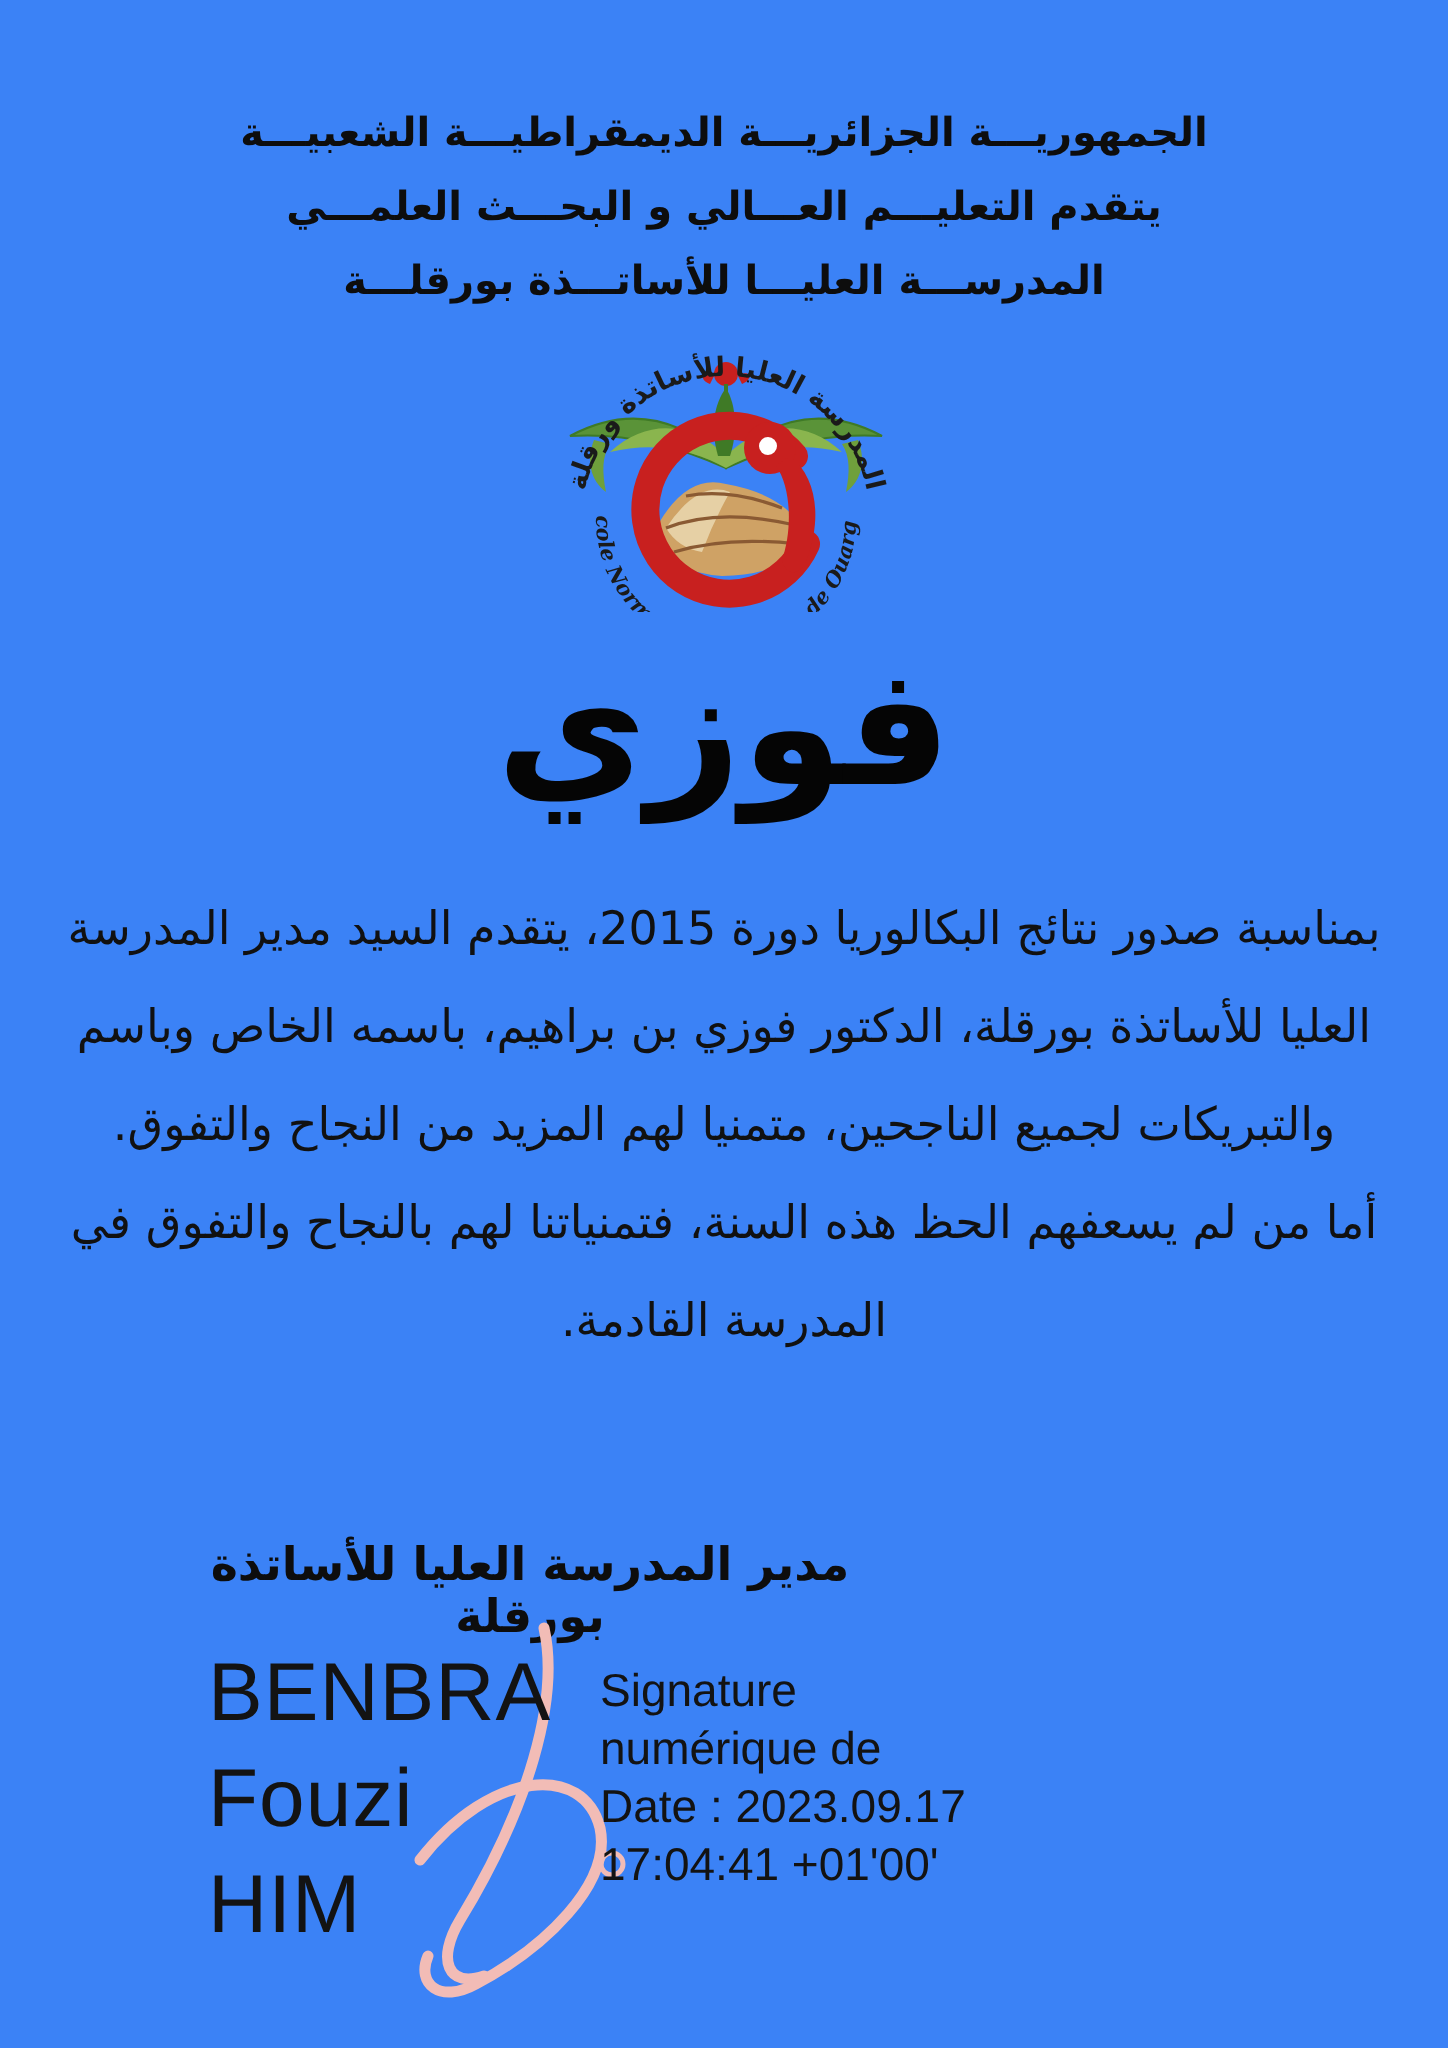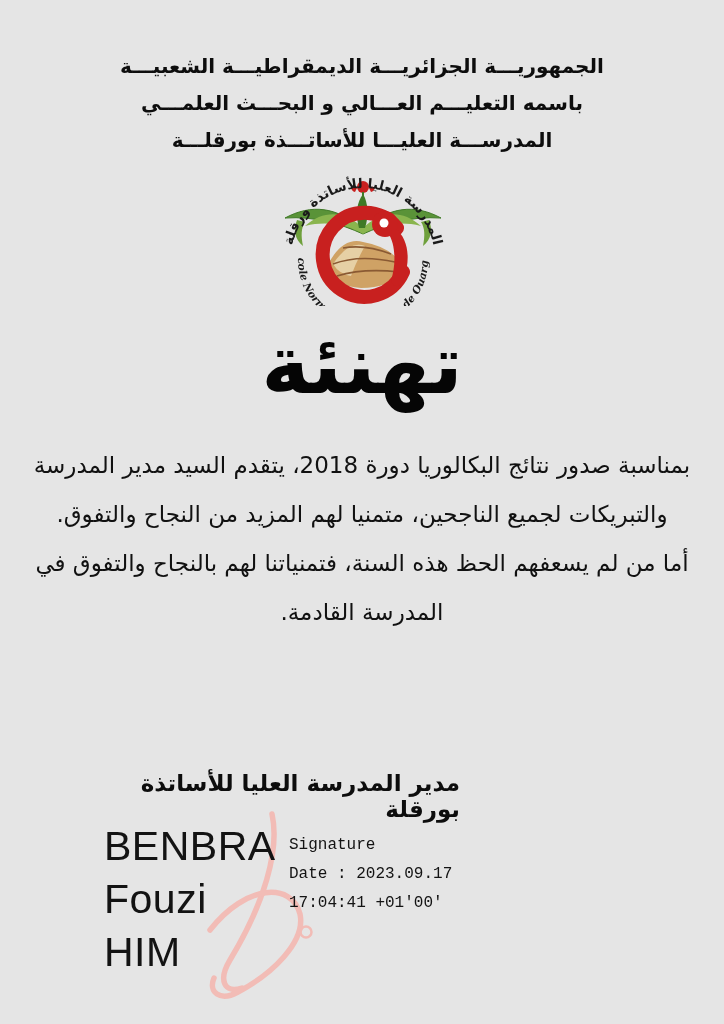--- a/index.html
+++ b/index.html
@@ -1,21 +1,21 @@
 <!DOCTYPE html>
 <html lang="ar"><head>
 <meta charset="utf-8">
 <style>
   * { margin: 0; padding: 0; box-sizing: border-box; }
   body { background: #888; font-family: "DejaVu Sans", sans-serif; }
   .page {
     position: relative;
     width: 724px; height: 1024px;
     margin: 0 auto;
-    background: #e5e5e5;
+    background: #3b82f6;
     overflow: hidden;
     color: #000;
   }
   
   .header {
     position: absolute; top: 48px; left: 0; right: 0;
     text-align: center; direction: rtl;
     font-weight: bold; font-size: 20px; line-height: 37px;
     color: #0d0d0d;
     font-family: "DejaVu Sans", sans-serif;
@@ -39,49 +39,49 @@
     direction: rtl; text-align: center;
     font-size: 23px; color: #111;
     font-family: "DejaVu Sans", sans-serif;
   }
   .body-text .line {
     line-height: 49px; white-space: nowrap;
   }
   
   .sig-label {
     position: absolute; top: 770px; left: 70px; width: 390px;
-    direction: rtl; 
+    direction: rtl; text-align: center;
     font-size: 23px; font-weight: bold; color: #0d0d0d;
     font-family: "DejaVu Sans", sans-serif;
   }
   
   .sig-flourish {
     position: absolute; top: 808px; left: 188px;
     width: 150px; height: 200px;
   }
   .sig-name {
     position: absolute; top: 820px; left: 104px;
     font-size: 41px; line-height: 53px; color: #131313;
     font-family: "Liberation Sans", sans-serif;
     letter-spacing: 0.5px;
   }
   .sig-details {
-    position: absolute; top: 831px; left: 289px;
-    font-size: 16px; line-height: 29px; color: #131313;
-    font-family: Liberation Mono, monospace;
+    position: absolute; top: 831px; left: 300px;
+    font-size: 23px; line-height: 29px; color: #131313;
+    font-family: Liberation Sans, sans-serif;
   }
 </style>
 </head>
 <body>
 
 <div class="page">
 
   <div class="header">
     <div>الجمهوريـــة الجزائريـــة الديمقراطيـــة الشعبيـــة</div>
-    <div>باسمه التعليـــم العـــالي و البحـــث العلمـــي</div>
+    <div>يتقدم التعليـــم العـــالي و البحـــث العلمـــي</div>
     <div>المدرســـة العليـــا للأساتـــذة بورقلـــة</div>
   </div>
 
   <svg class="logo" viewBox="0 0 192 130" xmlns="http://www.w3.org/2000/svg">
     <defs>
       <path id="arcTop" d="M 24 84 A 72 72 0 0 1 168 84"></path>
       <path id="arcBottom" d="M 31 84 A 63 63 0 0 0 161 84"></path>
     </defs>
 
     <g>
@@ -111,24 +111,25 @@
     </g>
 
     <text font-size="13.5" font-weight="bold" fill="#1a1a1a" font-family="DejaVu Sans, sans-serif" direction="rtl">
       <textPath href="#arcTop" startOffset="50%" text-anchor="middle">المدرسة العليا للأساتذة ورقلة</textPath>
     </text>
     <text font-size="10.5" font-weight="bold" font-style="italic" fill="#1a1a1a" font-family="DejaVu Serif, serif">
       <textPath href="#arcBottom" startOffset="50%" text-anchor="middle">Ecole Normale Supérieure de Ouargla</textPath>
     </text>
   </svg>
 
-  <div class="title">تهنئة</div>
+  <div class="title">فوزي</div>
 
   <div class="body-text">
-    <div class="line">بمناسبة صدور نتائج البكالوريا دورة 2018، يتقدم السيد مدير المدرسة</div>
+    <div class="line">بمناسبة صدور نتائج البكالوريا دورة 2015، يتقدم السيد مدير المدرسة</div>
+    <div class="line">العليا للأساتذة بورقلة، الدكتور فوزي بن براهيم، باسمه الخاص وباسم</div>
     <div class="line">والتبريكات لجميع الناجحين، متمنيا لهم المزيد من النجاح والتفوق.</div>
     <div class="line">أما من لم يسعفهم الحظ هذه السنة، فتمنياتنا لهم بالنجاح والتفوق في</div>
     <div class="line">المدرسة القادمة.</div>
   </div>
 
   <div class="sig-label">مدير المدرسة العليا للأساتذة بورقلة</div>
 
   <svg class="sig-flourish" viewBox="0 0 150 200" xmlns="http://www.w3.org/2000/svg">
     <g fill="none" stroke="#f2bcb6" stroke-width="5.5" stroke-linecap="round">
       <path d="M 84 6 C 92 42 76 96 42 152 C 30 172 36 186 54 180"></path>
@@ -138,17 +139,18 @@
   </svg>
 
   <div class="sig-name">
     <div>BENBRA</div>
     <div>Fouzi</div>
     <div>HIM</div>
   </div>
 
   <div class="sig-details">
     <div>Signature</div>
+    <div>numérique de</div>
     <div>Date : 2023.09.17</div>
     <div>17:04:41 +01'00'</div>
   </div>
 
 </div>
 
 </body></html>

